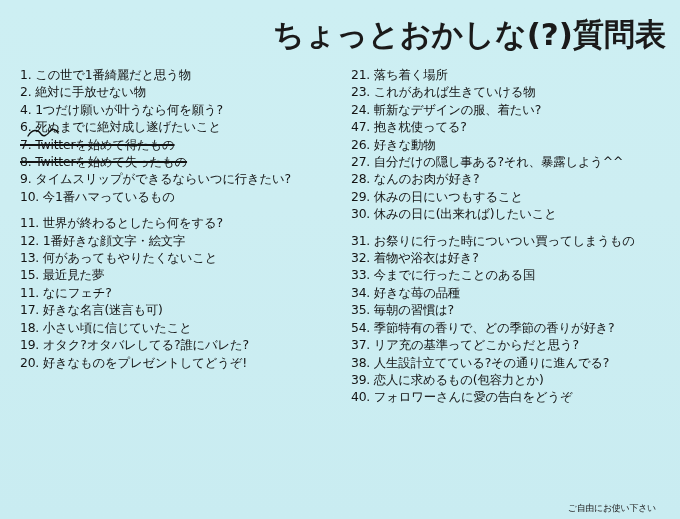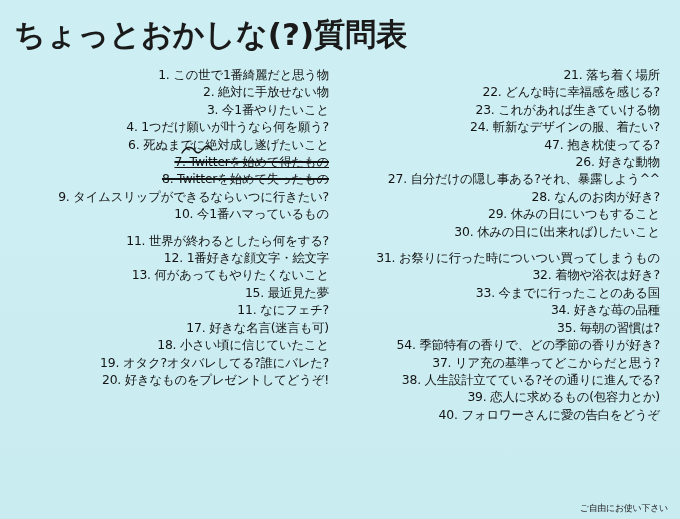--- a/index.html
+++ b/index.html
@@ -15,35 +15,34 @@
   }
   .sheet {
     position: relative;
     width: 680px;
     height: 519px;
     background: linear-gradient(180deg, #cdeff3 0%, #cdeef2 40%, #c9ecf1 100%);
     box-sizing: border-box;
     padding: 10px 14px 0 14px;
   }
   .title {
-    text-align: left;
+    text-align: right;
     font-size: 31px;
     font-weight: 700;
     color: #1a1a1a;
     letter-spacing: 0px;
     margin: 4px 0 10px 0;
     font-family: "DejaVu Sans", sans-serif;
     white-space: nowrap;
   }
   .columns {
     display: flex;
     flex-direction: row;
     gap: 14px;
     padding: 0 6px;
-    text-align: right;
   }
   .col {
     flex: 1 1 50%;
     min-width: 0;
   }
   .col-right {
     padding-left: 8px;
   }
   .group {
     margin-bottom: 9px;
@@ -55,54 +54,52 @@
     white-space: nowrap;
     letter-spacing: -0.2px;
   }
   .strike {
     text-decoration: line-through;
     text-decoration-thickness: 1.5px;
   }
   .scribble-wrap {
     position: relative;
     display: inline-block;
-    text-decoration: underline;
   }
   .scribble {
     position: absolute;
     left: 6px;
     top: -9px;
     width: 34px;
     height: 12px;
     pointer-events: none;
   }
   .footer {
     position: absolute;
-    right: 12px;
+    right: 24px;
     bottom: 4px;
     font-size: 9px;
     color: #222;
     letter-spacing: -0.3px;
   }
 </style>
 </head>
 <body>
 
 <div class="sheet">
 
   <div class="title">ちょっとおかしな(?)質問表</div>
 
   <div class="columns">
 
     <div class="col col-left">
 
       <div class="group">
         <div class="item">1. この世で1番綺麗だと思う物</div>
         <div class="item">2. 絶対に手放せない物</div>
-        <div class="item">3. 今1番やりたいこと</div>
         <div class="item">4. 1つだけ願いが叶うなら何を願う?</div>
         <div class="item">6. 死ぬまでに絶対成し遂げたいこと</div>
         <div class="item">
           <span class="scribble-wrap">
             <svg class="scribble" viewBox="0 0 34 12">
               <path d="M2 9 C6 2, 12 2, 15 7 C17 10, 21 9, 24 4 C26 1, 30 2, 32 6" fill="none" stroke="#111" stroke-width="1.4" stroke-linecap="round"></path>
             </svg>
             <span class="strike">7. Twitterを始めて得たもの</span>
           </span>
         </div>
@@ -124,21 +121,20 @@
         <div class="item">19. オタク?オタバレしてる?誰にバレた?</div>
         <div class="item">20. 好きなものをプレゼントしてどうぞ!</div>
       </div>
 
     </div>
 
     <div class="col col-right">
 
       <div class="group">
         <div class="item">21. 落ち着く場所</div>
-        <div class="item">22. どんな時に幸福感を感じる?</div>
         <div class="item">23. これがあれば生きていける物</div>
         <div class="item">24. 斬新なデザインの服、着たい?</div>
         <div class="item">47. 抱き枕使ってる?</div>
         <div class="item">26. 好きな動物</div>
         <div class="item">27. 自分だけの隠し事ある?それ、暴露しよう^^</div>
         <div class="item">28. なんのお肉が好き?</div>
         <div class="item">29. 休みの日にいつもすること</div>
         <div class="item">30. 休みの日に(出来れば)したいこと</div>
       </div>
 

